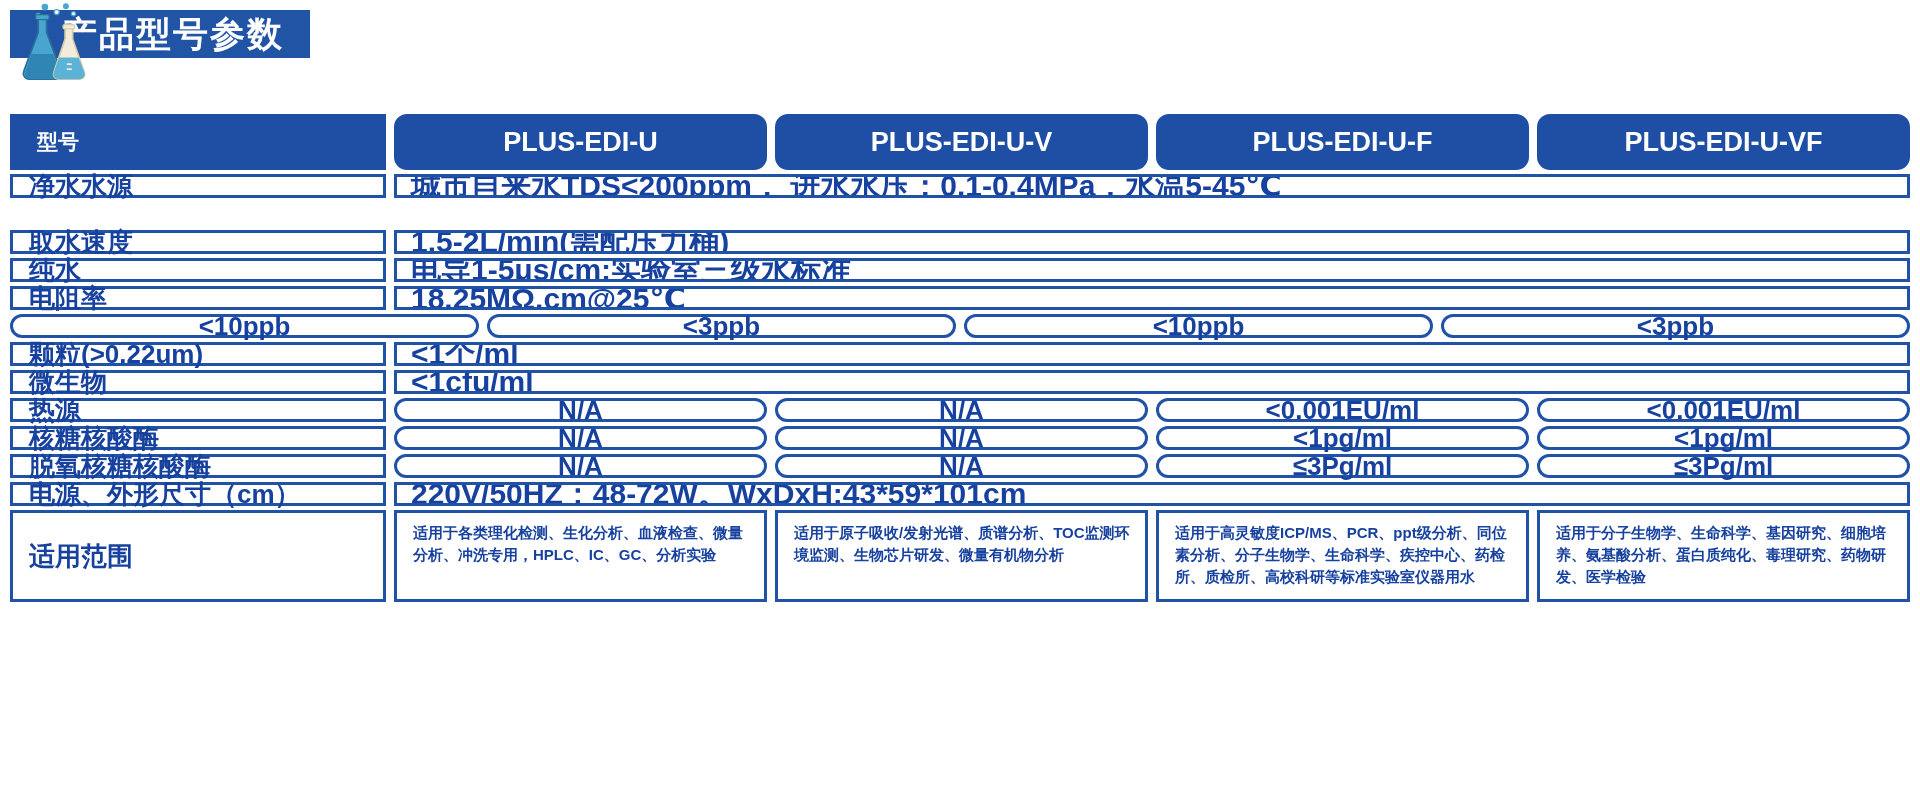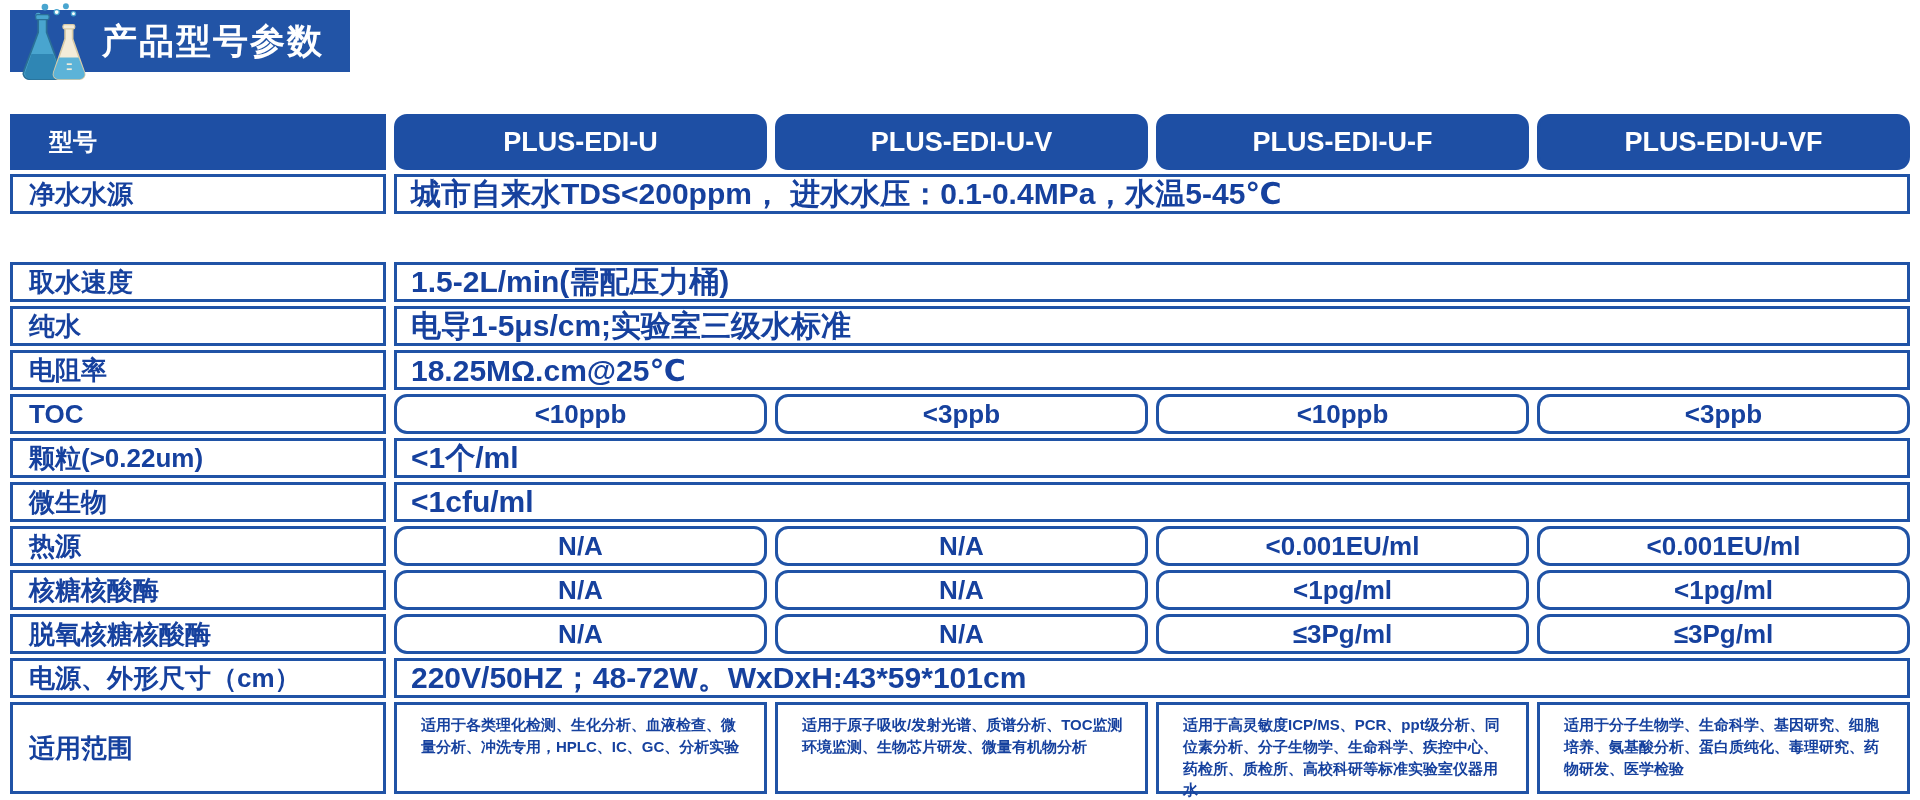--- a/index.html
+++ b/index.html
@@ -10,25 +10,25 @@
     background: #ffffff;
     font-family: "Liberation Sans", "DejaVu Sans", sans-serif;
     overflow: hidden;
   }
   .page { position: relative; width: 1920px; height: 800px; }
 
   
   .banner {
     position: absolute;
     left: 10px; top: 10px;
-    height: 62px;
+    height: 48px;
     background: #2254a6;
     display: flex;
     align-items: center;
-    padding: 0 26px 0 92px;
+    padding: 0 26px 0 52px;
   }
   .flask-icon {
     position: absolute;
     left: 2px; top: -8px;
     width: 86px; height: 84px;
   }
   .banner-title {
     color: #ffffff;
     font-size: 35px;
     font-weight: bold;
@@ -41,21 +41,21 @@
     position: absolute;
     left: 10px; top: 114px;
     width: 1900px;
     display: flex;
     flex-direction: column;
     row-gap: 4px;
   }
   .row {
     display: flex;
     column-gap: 8px;
-    height: 40px;
+    height: 24px;
   }
   .row.header-row { height: 56px; }
   .row.tall-row  { height: 92px; }
 
   .cell {
     background: #ffffff;
     border: 3px solid #2053a6;
     color: #16419e;
     display: flex;
     align-items: center;
@@ -85,32 +85,32 @@
   }
   .header-cell {
     background: #1e4fa4;
     border-color: #1e4fa4;
     color: #ffffff;
     font-size: 27px;
     font-weight: bold;
   }
   .header-cell.model {
     justify-content: flex-start;
-    padding-left: 36px;
-    font-size: 24px;
+    padding-left: 24px;
+    font-size: 21px;
   }
   .small-cell {
     flex: 1 1 0;
     font-size: 15px;
     font-weight: bold;
     line-height: 1.45;
     align-items: flex-start;
     justify-content: flex-start;
     text-align: left;
-    padding: 9px 14px 4px 24px;
+    padding: 9px 14px 4px 16px;
   }
 </style>
 </head>
 <body>
 
 <div class="page">
 
   <div class="banner">
     <span class="flask-icon">
       <svg viewBox="0 0 100 100" width="86" height="84">
@@ -162,21 +162,20 @@
       <div class="cell label-cell">纯水</div>
       <div class="cell span-cell">电导1-5μs/cm;实验室三级水标准</div>
     </div>
 
     <div class="row">
       <div class="cell label-cell">电阻率</div>
       <div class="cell span-cell">18.25MΩ.cm@25℃</div>
     </div>
 
     <div class="row">
-      <div class="cell label-cell">TOC</div>
       <div class="cell data-cell">&lt;10ppb</div>
       <div class="cell data-cell">&lt;3ppb</div>
       <div class="cell data-cell">&lt;10ppb</div>
       <div class="cell data-cell">&lt;3ppb</div>
     </div>
 
     <div class="row">
       <div class="cell label-cell">颗粒(&gt;0.22um)</div>
       <div class="cell span-cell">&lt;1个/ml</div>
     </div>

